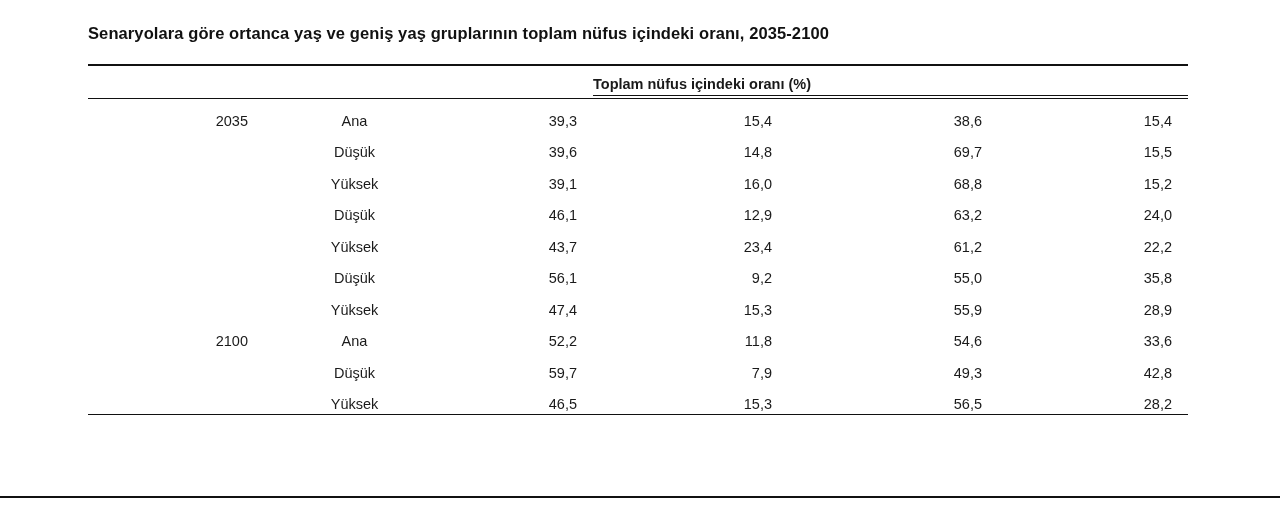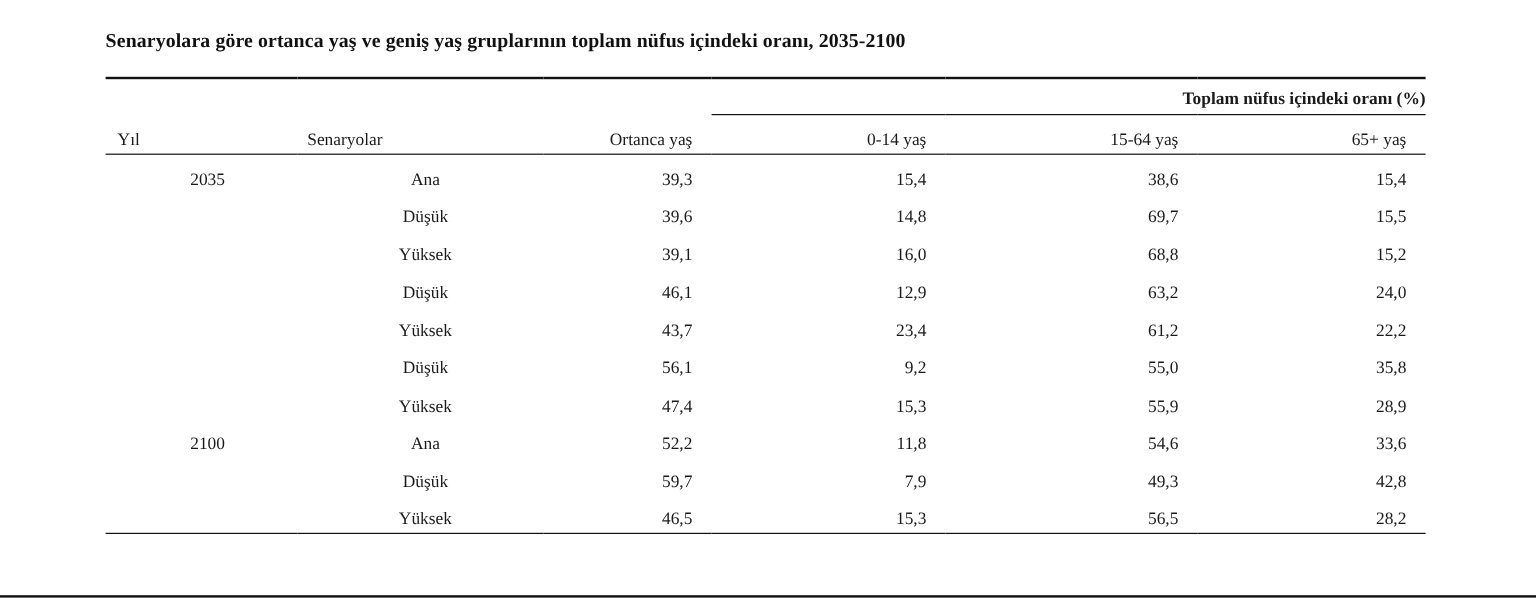--- a/index.html
+++ b/index.html
@@ -12,21 +12,20 @@
     height: 512px;
     font-family: "Liberation Sans", sans-serif;
     color: #1a1a1a;
     overflow: hidden;
   }
   .page {
     position: relative;
     width: 1280px;
     height: 512px;
     box-sizing: border-box;
-    font-family: Liberation Serif, serif;
   }
   .title {
     position: absolute;
     left: 88px;
     top: 24px;
     font-size: 16.5px;
     font-weight: bold;
     color: #111111;
     letter-spacing: 0.1px;
     white-space: nowrap;
@@ -61,21 +60,21 @@
     border-bottom: 2px solid #111;
     height: 6px;
     font-size: 0;
     line-height: 0;
   }
   .grouphead td {
     height: 26px;
     padding-top: 4px;
   }
   .grouphead .span-label {
-    text-align: right;
+    text-align: left;
     font-weight: bold;
     font-size: 14.5px;
     border-bottom: 1.3px solid #111;
     padding-bottom: 3px;
   }
   .colhead td {
     height: 30px;
     font-weight: bold;
     font-size: 14.5px;
     padding-bottom: 4px;
@@ -92,21 +91,21 @@
     height: 4px;
     font-size: 0;
     line-height: 0;
   }
   tr.datarow td {
     height: 29.5px;
     font-size: 14.5px;
     padding-bottom: 2px;
   }
   .cell-year {
-    text-align: center;
+    text-align: right;
     padding-left: 10px !important;
     font-weight: normal;
   }
   .cell-scen {
     text-align: center;
     padding-left: 8px !important;
     font-weight: bold;
   }
   .num {
     text-align: right;
@@ -145,28 +144,20 @@
       <tbody>
         <tr class="rule-top">
           <td colspan="6"></td>
         </tr>
         <tr class="grouphead">
           <td></td>
           <td></td>
           <td></td>
           <td class="span-label" colspan="3">Toplam nüfus içindeki oranı (%)</td>
         </tr>
-        <tr class="colhead">
-          <td class="head-year">Yıl</td>
-          <td class="head-scen">Senaryolar</td>
-          <td class="head-num">Ortanca yaş</td>
-          <td class="head-num">0-14 yaş</td>
-          <td class="head-num">15-64 yaş</td>
-          <td class="head-num">65+ yaş</td>
-        </tr>
         <tr class="rule-head">
           <td colspan="6"></td>
         </tr>
 
         <tr class="datarow">
           <td class="cell-year">2035</td>
           <td class="cell-scen">Ana</td>
           <td class="num">39,3</td>
           <td class="num">15,4</td>
           <td class="num">38,6</td>

